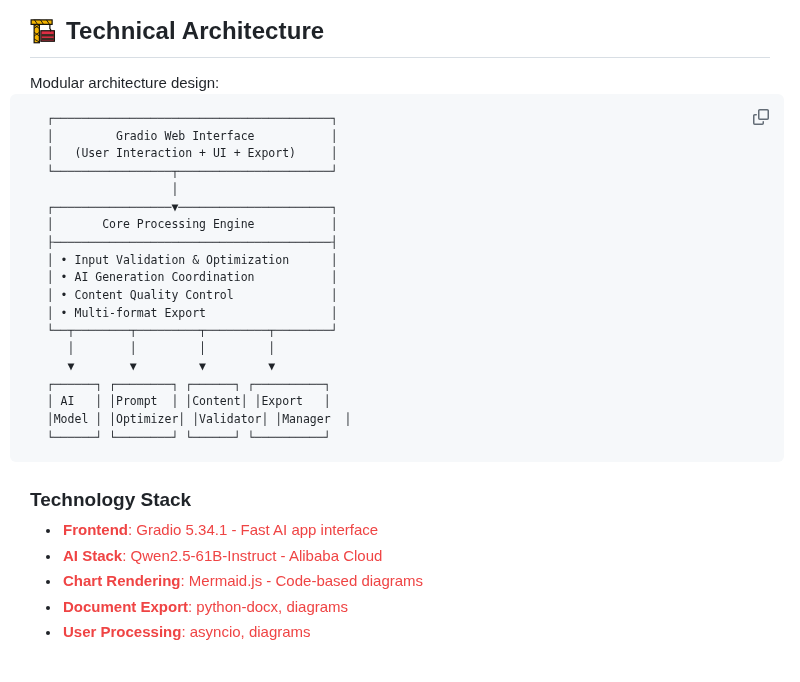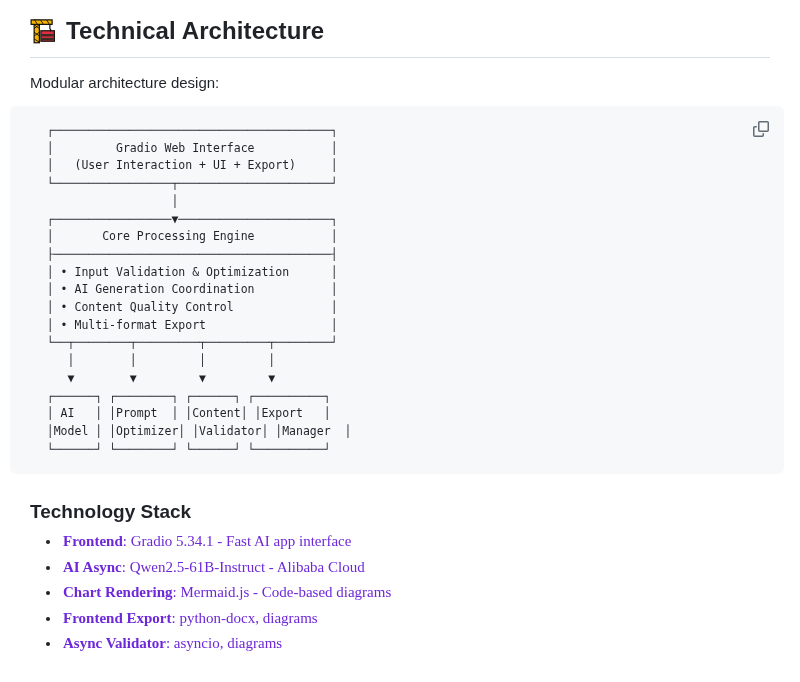--- a/index.html
+++ b/index.html
@@ -18,21 +18,20 @@
     display: flex; align-items: center; gap: 9px;
     font-size: 24px; font-weight: 600; line-height: 30px;
     padding-bottom: 11px;
     border-bottom: 1px solid #d8dee4;
     margin-bottom: 14px;
     letter-spacing: 0.1px;
   }
   .emoji-wrap { display: inline-flex; width: 27px; height: 27px; flex: none; }
   p.intro {
     font-size: 15px; line-height: 22px;
-    margin-bottom: 12px;
     color: #1f2328;
   }
   .codeblock {
     position: relative;
     background: #f6f8fa;
     border-radius: 6px;
     margin-left: -20px;
     margin-right: -14px;
     padding: 16px;
     margin-bottom: 2px;
@@ -60,22 +59,21 @@
   }
   ul.stack-list {
     padding-left: 31px;
     font-size: 15px;
   }
   ul.stack-list li {
     line-height: 21px;
     margin-top: 4.5px;
     margin-bottom: 0;
     padding-left: 2px;
-    color: #6d28d9;
-    font-family: Liberation Serif, serif;
+    color: #ef4444;
   }
   ul.stack-list li::marker { color: #1f2328; font-size: 14px; }
   ul.stack-list strong { font-weight: 700; }
 </style>
 </head>
 <body>
 
 <div class="page">
 
   <h2 class="article-title">
@@ -128,19 +126,19 @@
           <path d="M5 1.75C5 .784 5.784 0 6.75 0h7.5C15.216 0 16 .784 16 1.75v7.5A1.75 1.75 0 0 1 14.25 11h-7.5A1.75 1.75 0 0 1 5 9.25Zm1.75-.25a.25.25 0 0 0-.25.25v7.5c0 .138.112.25.25.25h7.5a.25.25 0 0 0 .25-.25v-7.5a.25.25 0 0 0-.25-.25Z"></path>
         </svg>
       </span>
     </button>
   </div>
 
   <h3 class="section-title">Technology Stack</h3>
 
   <ul class="stack-list">
     <li><strong>Frontend</strong><span>: Gradio 5.34.1 - Fast AI app interface</span></li>
-    <li><strong>AI Async</strong><span>: Qwen2.5-61B-Instruct - Alibaba Cloud</span></li>
+    <li><strong>AI Stack</strong><span>: Qwen2.5-61B-Instruct - Alibaba Cloud</span></li>
     <li><strong>Chart Rendering</strong><span>: Mermaid.js - Code-based diagrams</span></li>
-    <li><strong>Frontend Export</strong><span>: python-docx, diagrams</span></li>
-    <li><strong>Async Validator</strong><span>: asyncio, diagrams</span></li>
+    <li><strong>Document Export</strong><span>: python-docx, diagrams</span></li>
+    <li><strong>User Processing</strong><span>: asyncio, diagrams</span></li>
   </ul>
 
 </div>
 
 </body></html>

